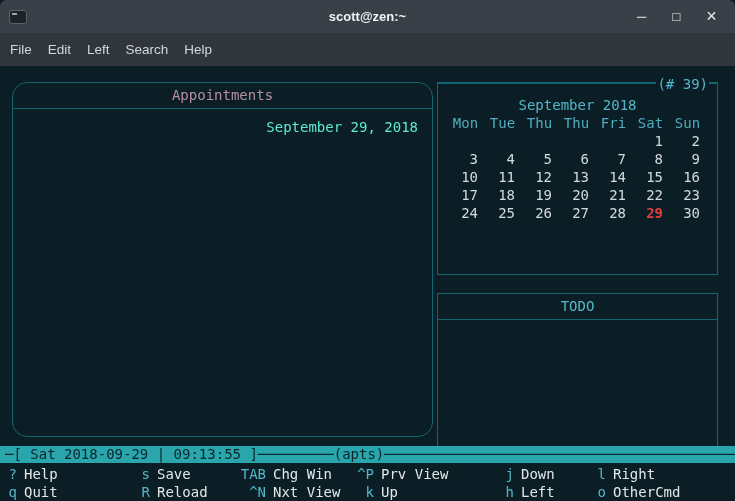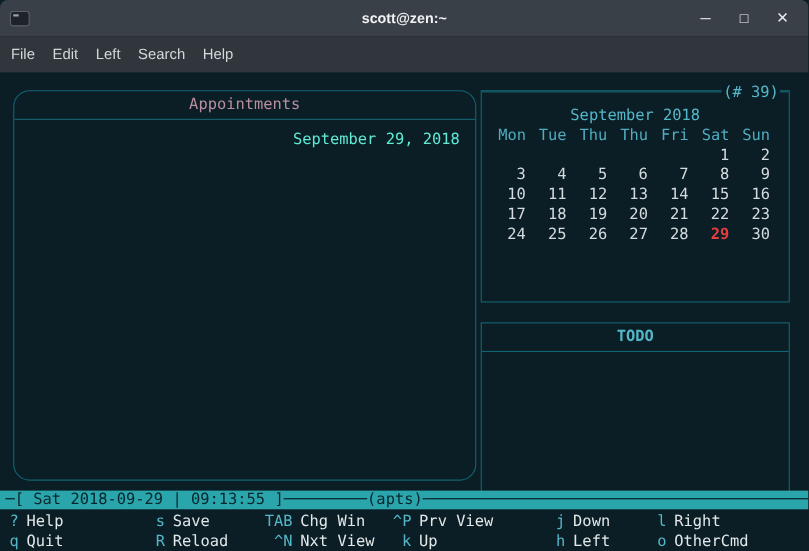--- a/index.html
+++ b/index.html
@@ -53,21 +53,21 @@
   .cal{left:437px;top:16px;width:281px;height:193px;}
   .cal .panel-title{color:var(--cyan-bright);}
   .week-badge{position:absolute;right:8px;top:-9px;line-height:18px;background:var(--term-bg);
     color:var(--cyan-bright);padding:0 1px;margin-left:48px;}
   .cal-month{margin-top:12px;text-align:center;color:var(--cyan-bright);line-height:18px;}
   .cal-grid{display:grid;grid-template-columns:repeat(7,37px);margin:0 0 0 9px;line-height:18px;}
   .cal-h{text-align:center;color:var(--cyan);}
   .cal-d{text-align:right;padding-right:6px;color:var(--fg);}
   .cal-d.today{color:var(--red);font-weight:bold;}
 
-  .todo{left:437px;top:227px;width:281px;height:164px;font-weight:bold;}
+  .todo{left:437px;top:227px;width:281px;height:164px;}
   .todo .panel-title{color:var(--cyan-bright);}
 
   
   .statusbar{position:absolute;left:0;right:0;top:380px;height:17px;line-height:17px;
     background:var(--bar-bg);color:var(--bar-fg);white-space:nowrap;overflow:hidden;
     padding-left:5px;font-size:14px;}
 
   
   .kb-row{position:absolute;left:0;right:0;height:18px;line-height:18px;}
   .kb-row.r1{top:399px;}

